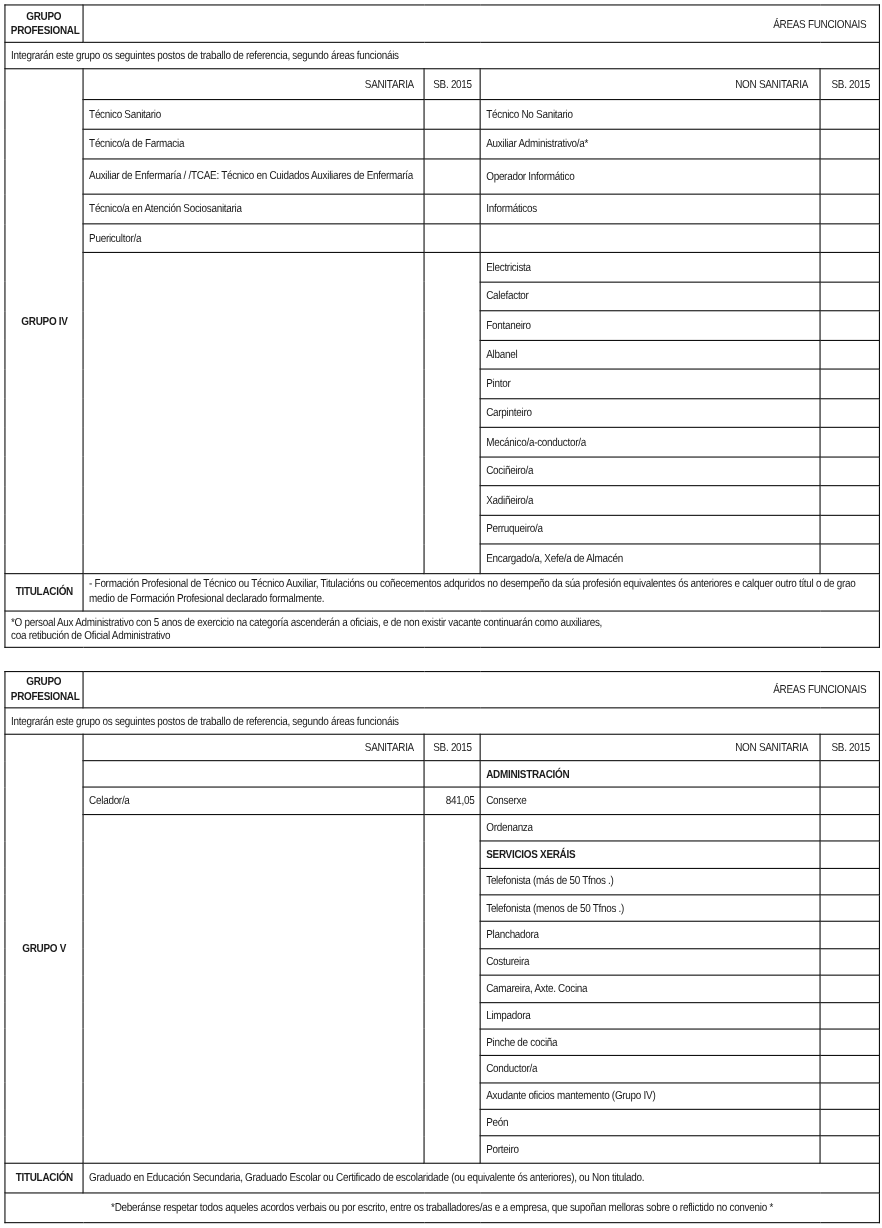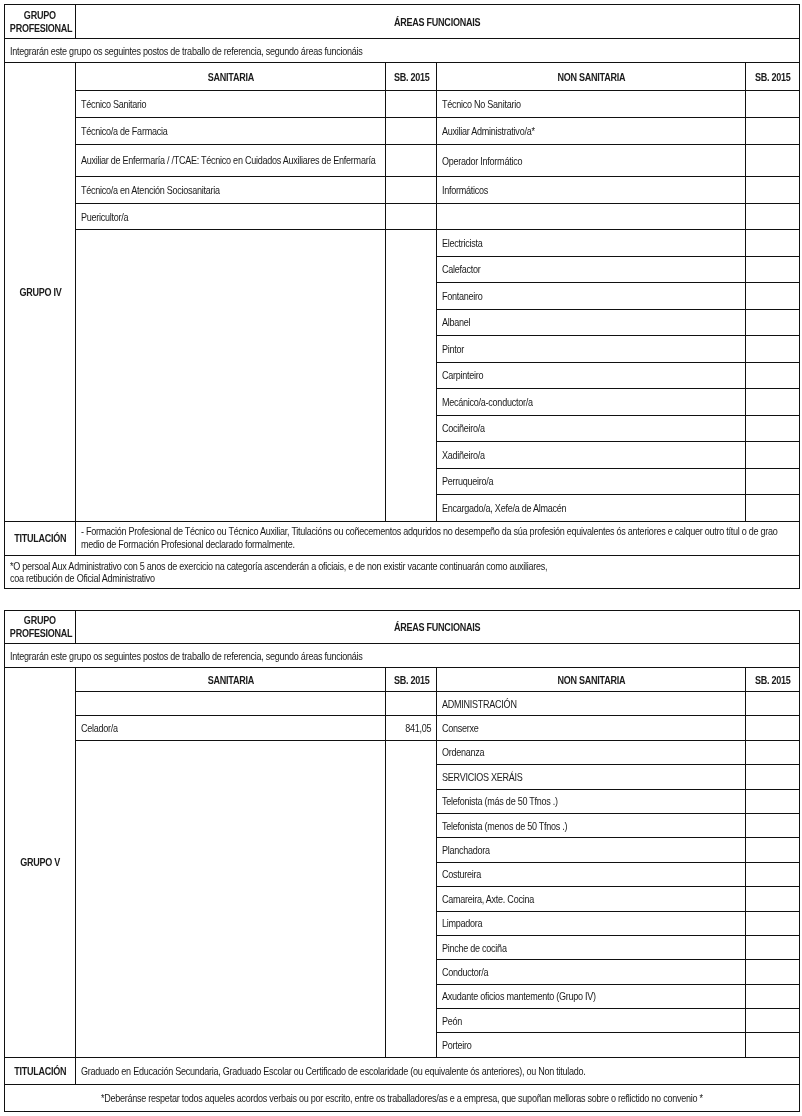--- a/index.html
+++ b/index.html
@@ -3,24 +3,24 @@
 <meta charset="utf-8">
 <style>
   html, body { margin:0; padding:0; background:#ffffff; }
   body { width:802px; height:1116px; position:relative; overflow:hidden;
          font-family:"Liberation Sans", sans-serif; color:#1a1a1a; }
   table.grid { position:absolute; left:4px; border-collapse:collapse; table-layout:fixed; width:795px; }
   table.grid td { border:1.3px solid #111; padding:0 5px; font-size:10.5px; letter-spacing:-0.3px;
                   vertical-align:middle; transform-origin:left; }
   .cond { display:inline-block; transform:scaleX(0.86); transform-origin:left center; white-space:nowrap; }
   .condc { display:inline-block; transform:scaleX(0.86); transform-origin:center center; white-space:nowrap; }
-  .hdr { font-weight:bold; text-align:center; font-size:10px; }
+  .hdr { font-weight:normal; text-align:right; font-size:10px; }
   .grp { font-weight:bold; text-align:center; font-size:10px; line-height:12px;margin-top:28px; }
   .num { text-align:right; }
-  .bold { font-weight:normal; }
+  .bold { font-weight:bold; }
   .wrap { white-space:normal; display:block; transform:scaleX(0.86); transform-origin:left center; width:116%; line-height:13px; }
   .wrapc { white-space:normal; display:block; transform:scaleX(0.86); transform-origin:center center; width:116%; margin-left:-8%; line-height:13px; text-align:center; }
   #t1 { top:4px; }
   #t2 { top:610px; }
 </style>
 </head>
 <body>
 
 <table class="grid" id="t1">
   <colgroup>

